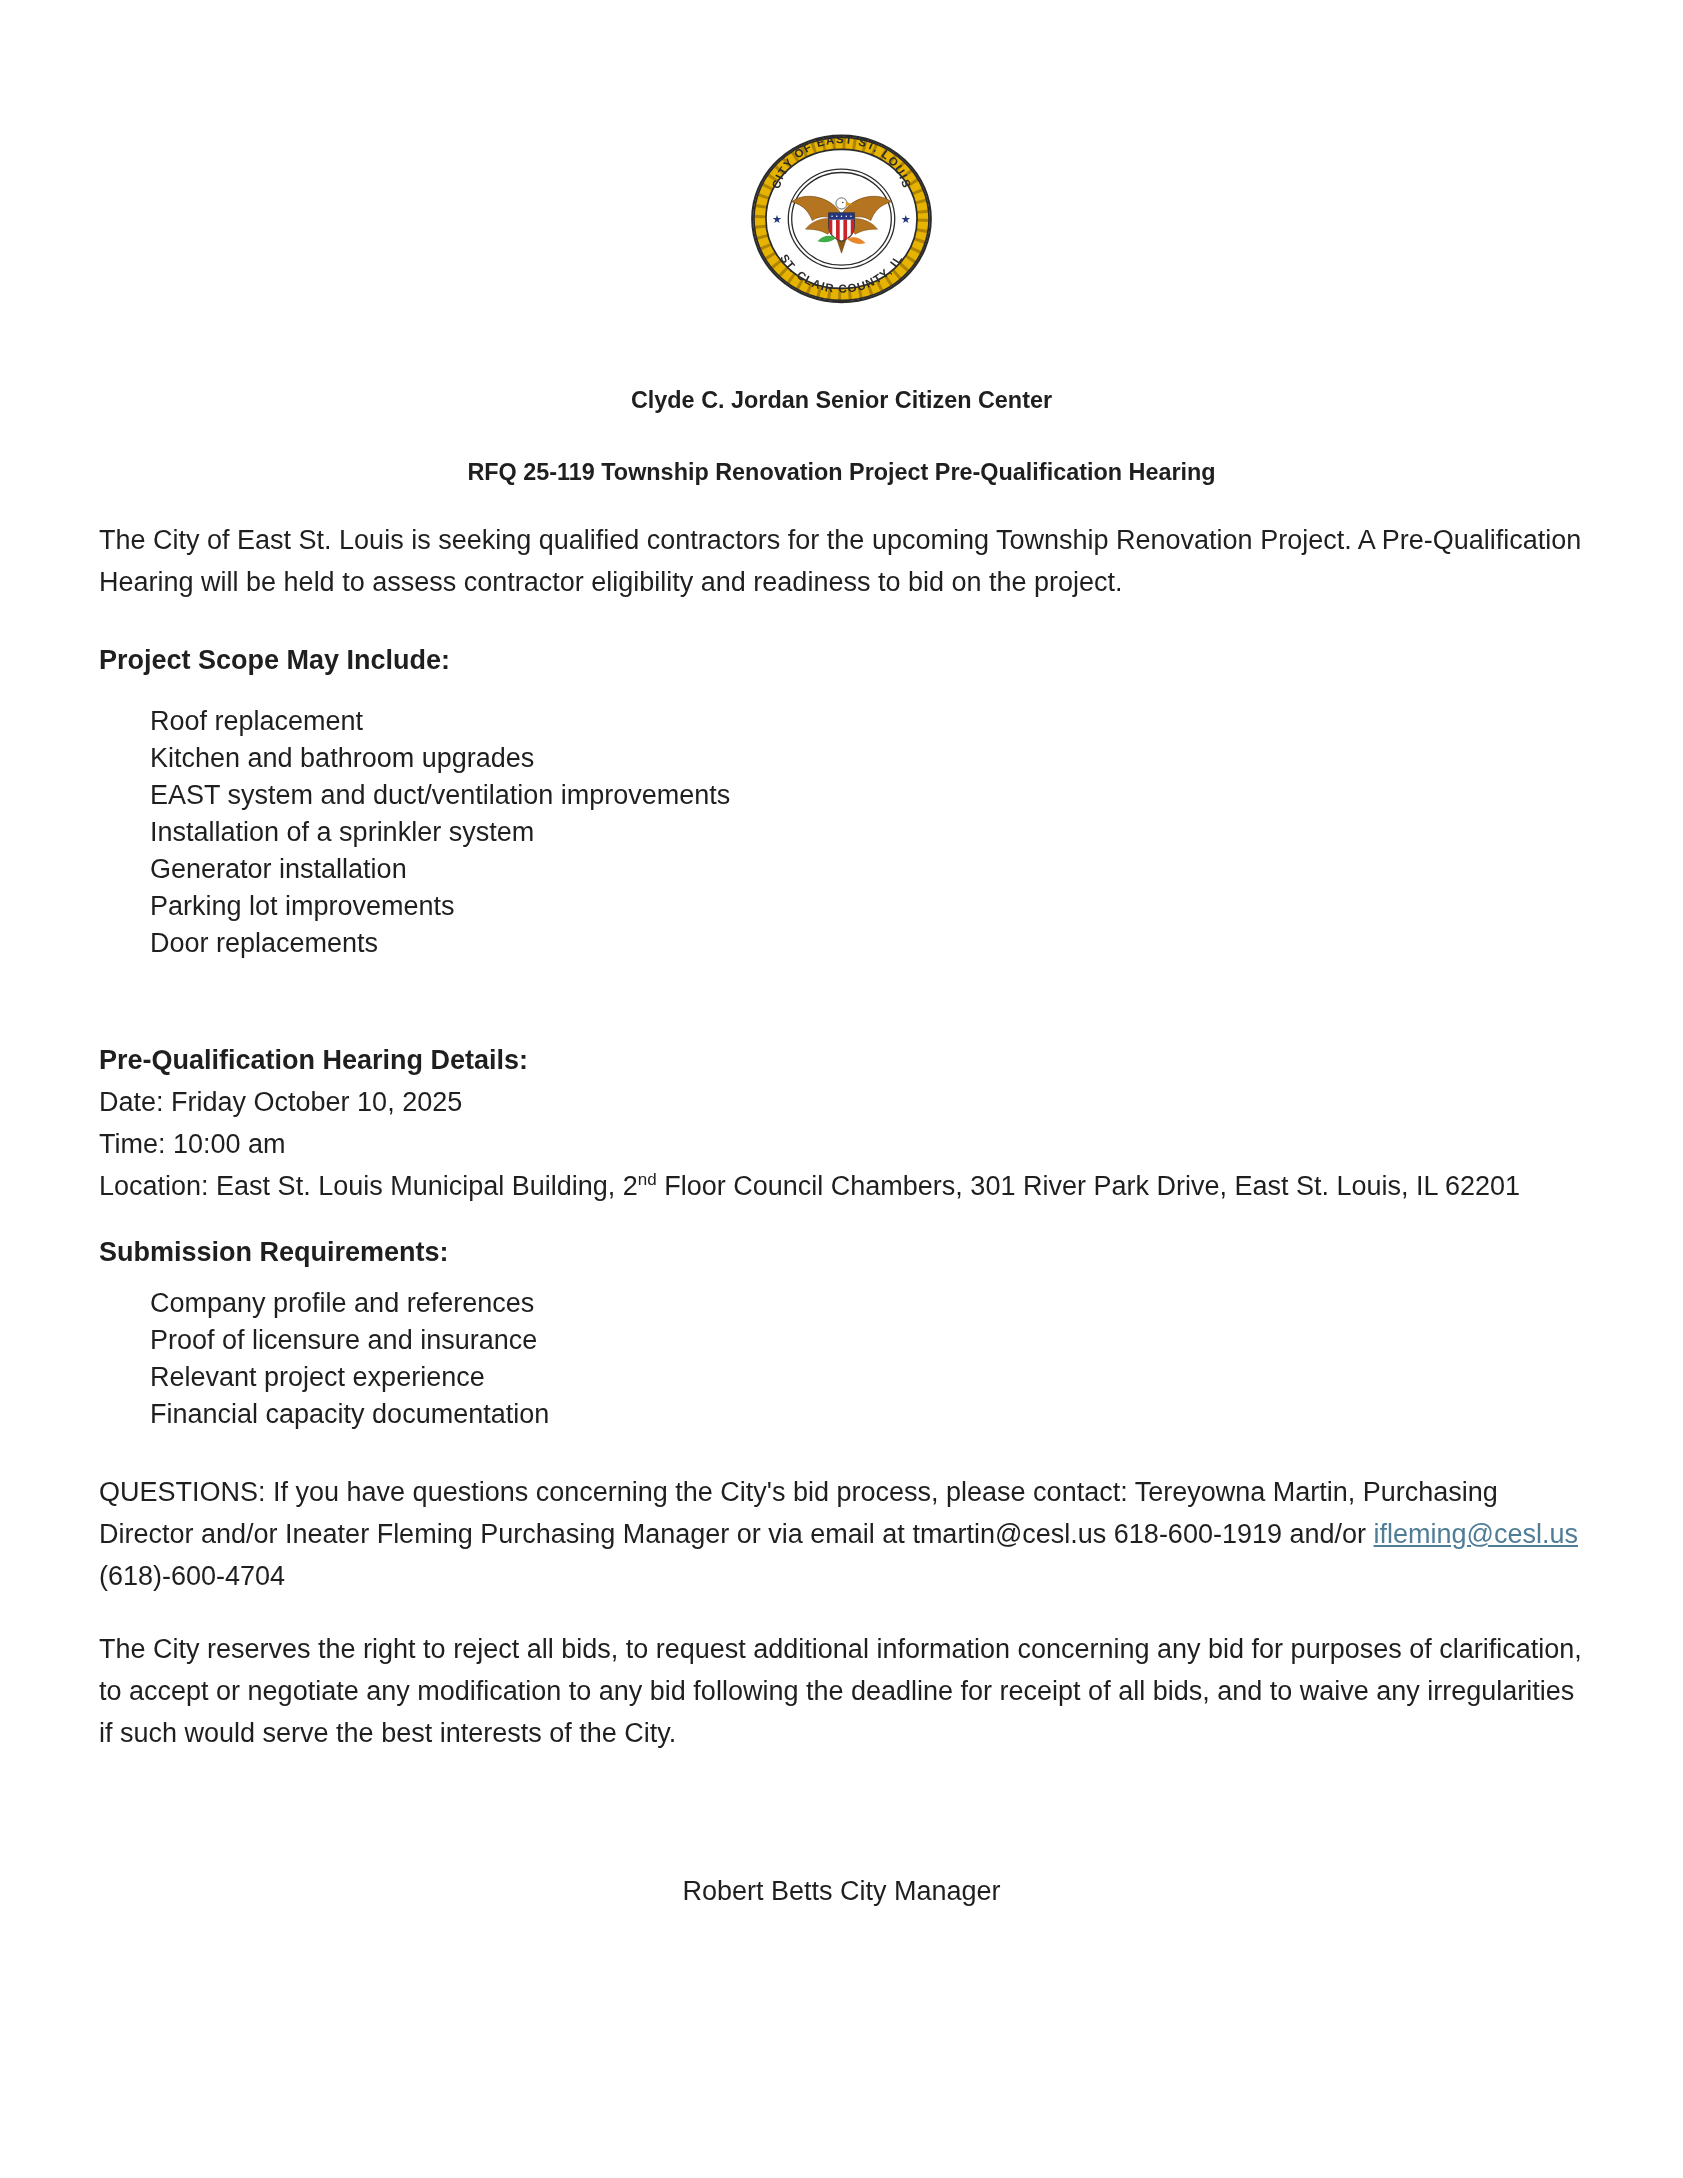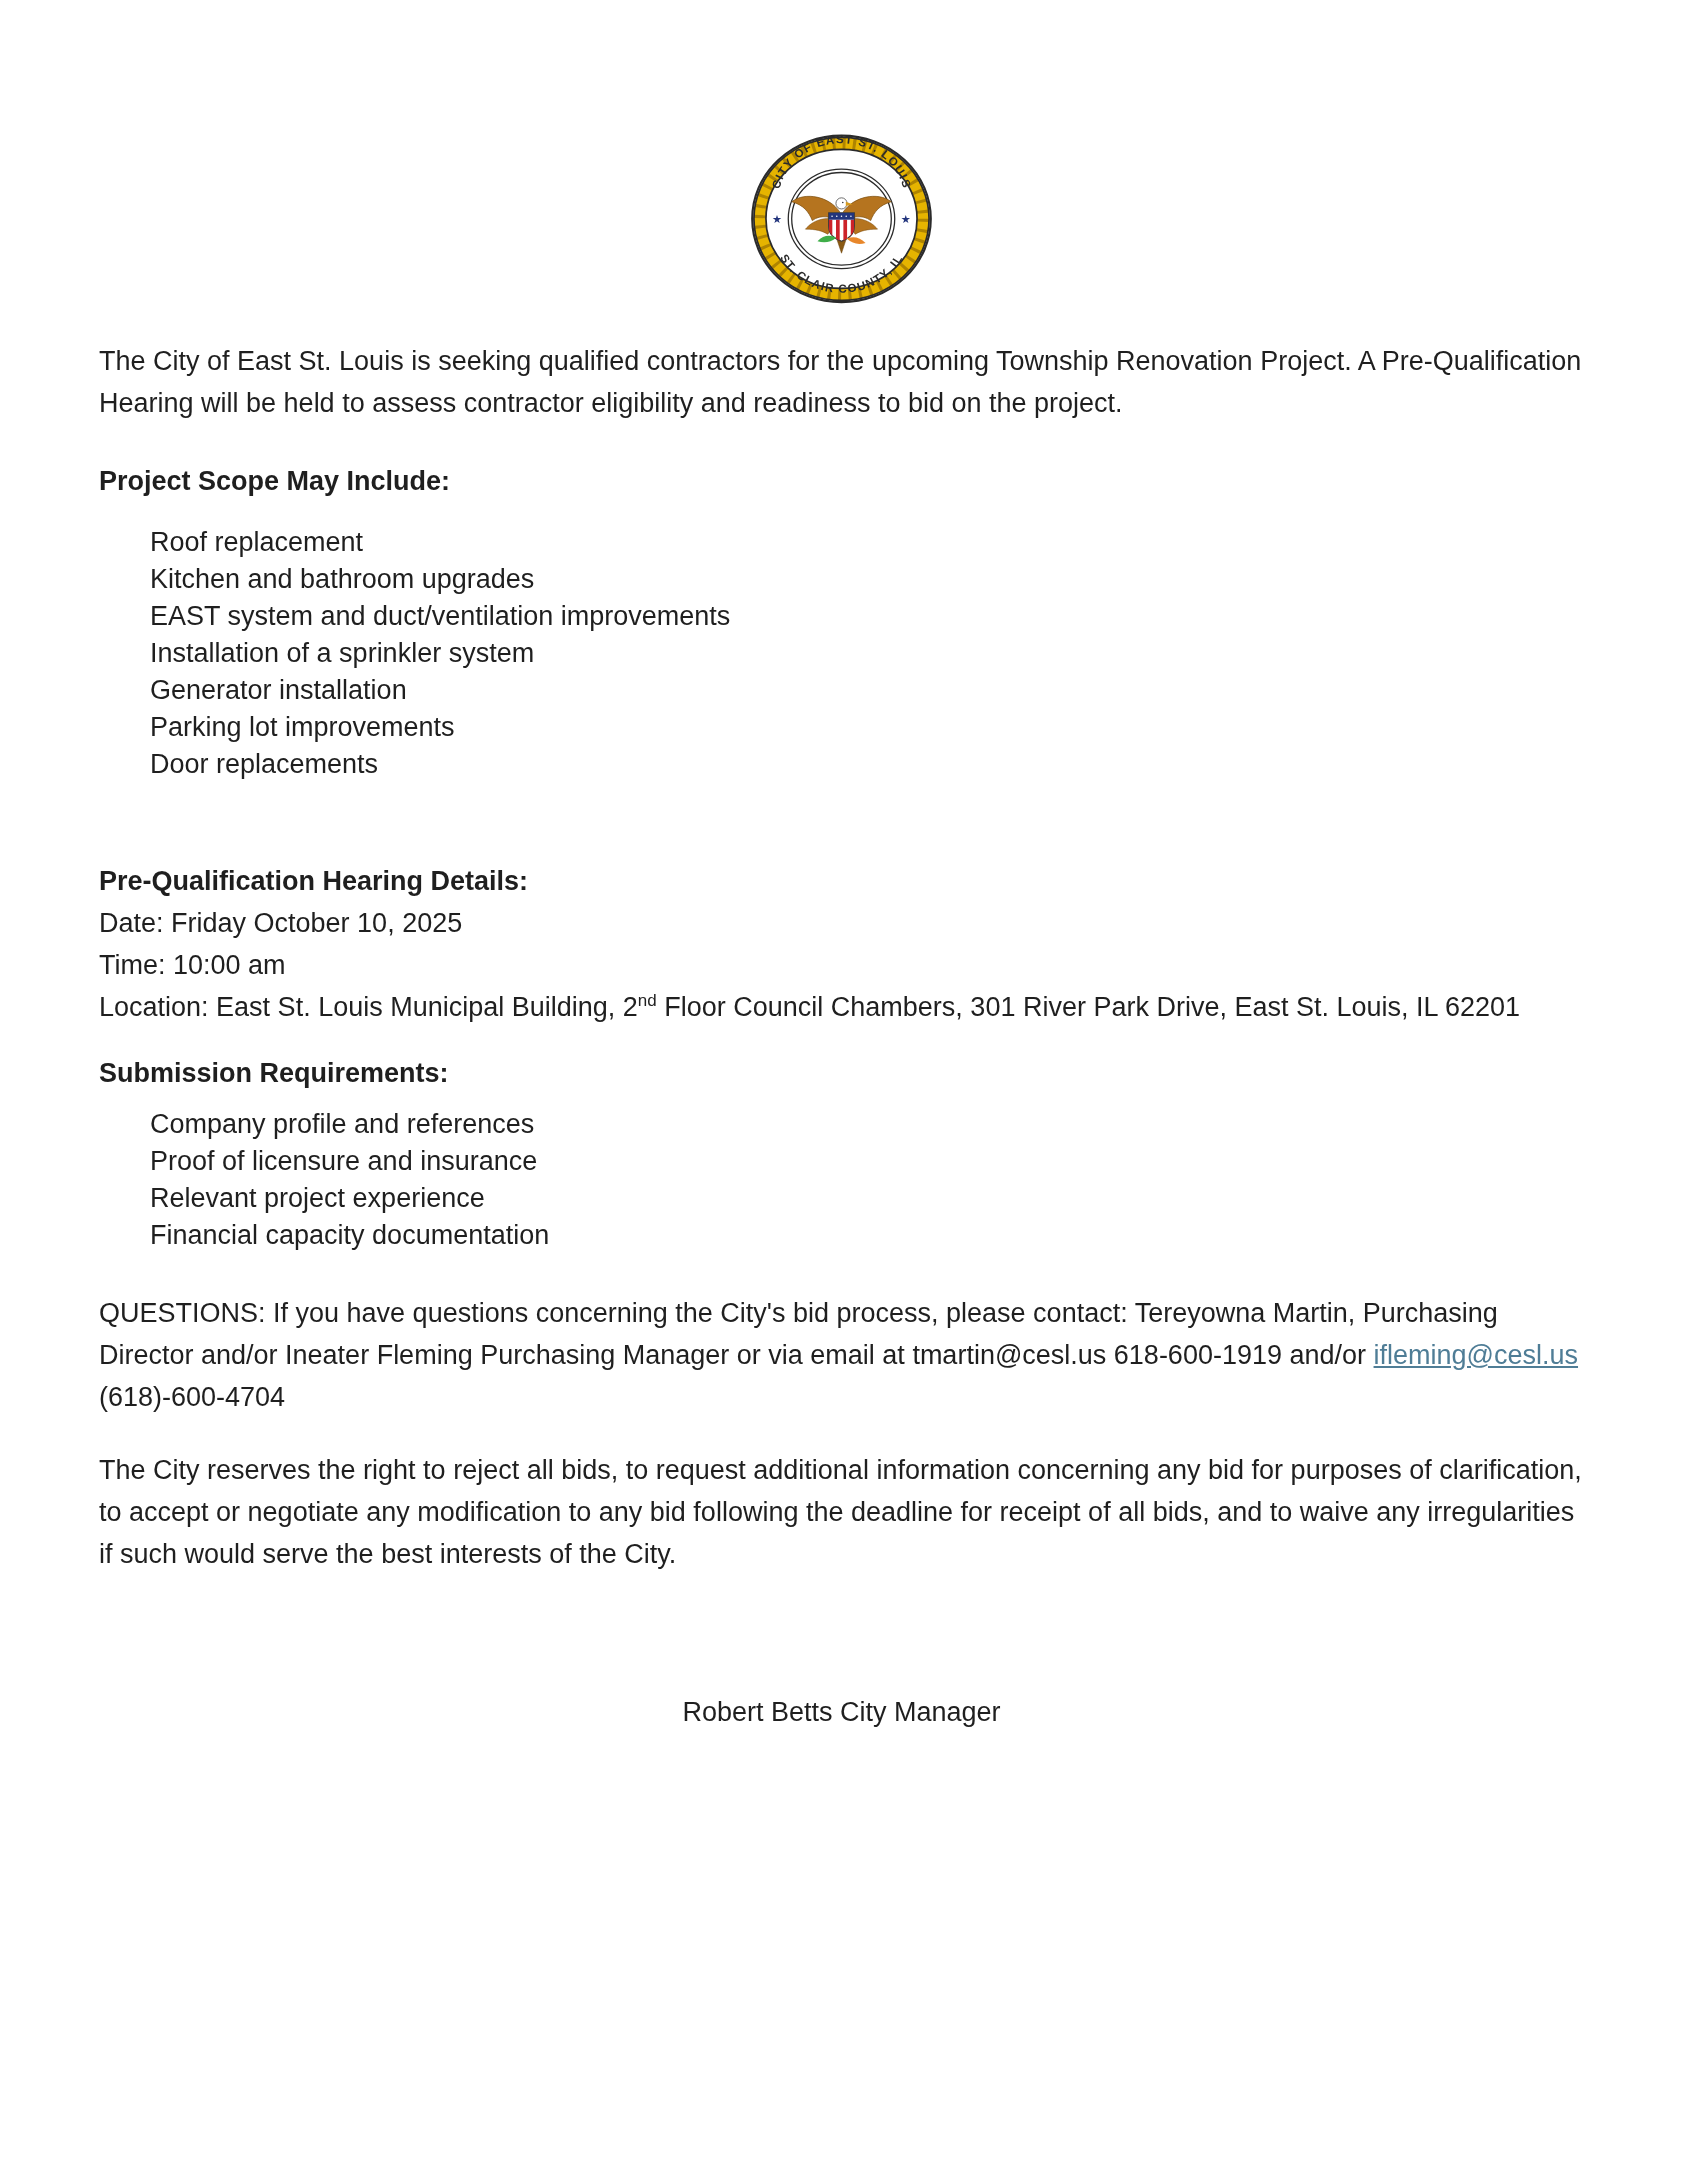--- a/index.html
+++ b/index.html
@@ -116,20 +116,22 @@
           <circle cx="115.5" cy="97" r="0.9" fill="#ffffff"></circle>
           <circle cx="121" cy="97" r="0.9" fill="#ffffff"></circle>
         </g>
 
         <path d="M 82,126 Q 92,116 104,122 Q 94,130 82,126 Z" fill="#3fae49"></path>
         <path d="M 138,128 Q 128,118 116,123 Q 126,132 138,128 Z" fill="#e8872b"></path>
       </g>
     </svg>
   </div>
 
+  <div class="title">Clyde C. Jordan Senior Citizen Center</div>
+  <div class="subtitle">RFQ 25-119 Township Renovation Project Pre-Qualification Hearing</div>
 
   <p class="para"><span>The City of East St. Louis is seeking qualified contractors for the upcoming </span><b>Township Renovation Project</b><span>. A </span><b>Pre-Qualification Hearing</b><span> will be held to assess contractor eligibility and readiness to bid on the project.</span></p>
 
   <div class="section-heading">Project Scope May Include:</div>
   <ul class="plain-list">
     <li>Roof replacement</li>
     <li>Kitchen and bathroom upgrades</li>
     <li>EAST system and duct/ventilation improvements</li>
     <li>Installation of a sprinkler system</li>
     <li>Generator installation</li>

